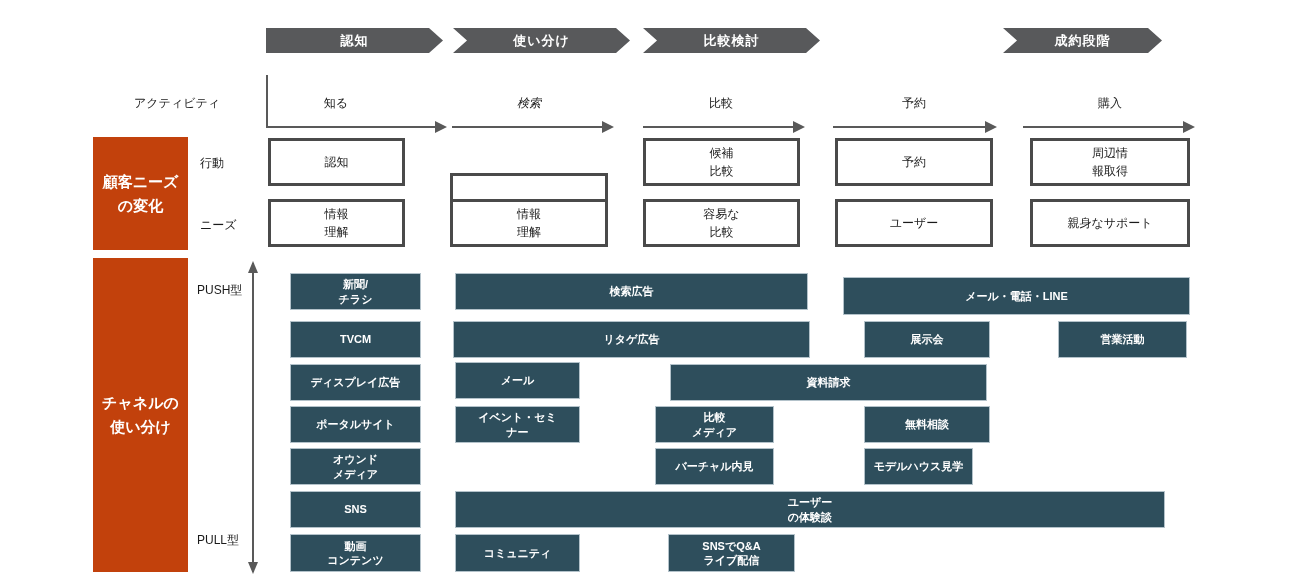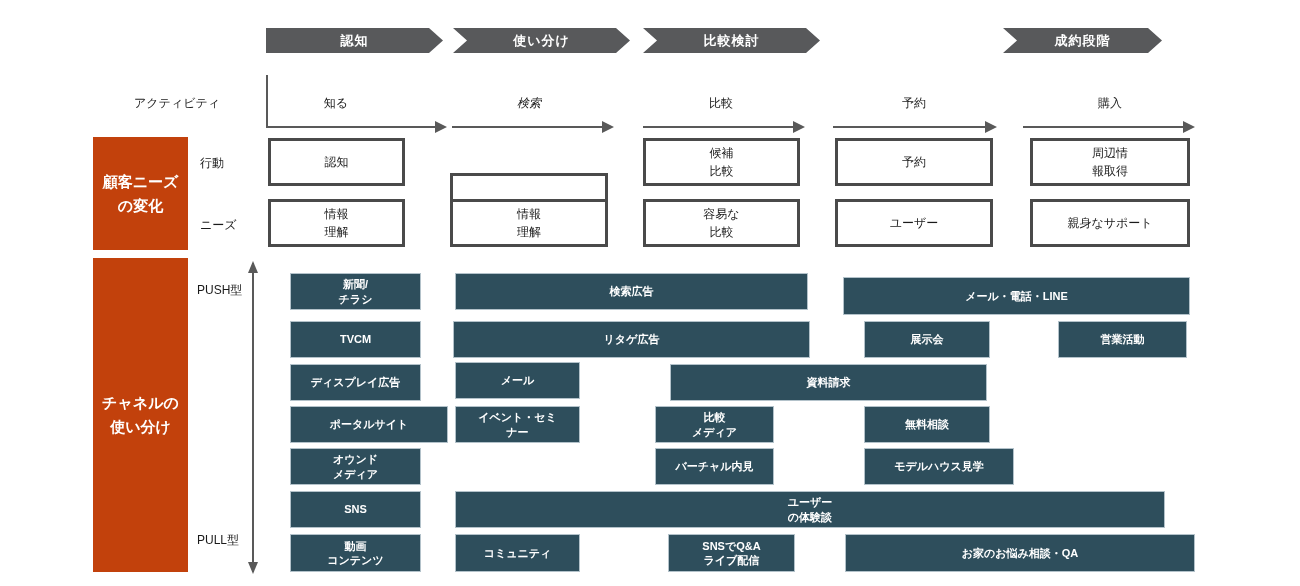--- a/index.html
+++ b/index.html
@@ -103,36 +103,35 @@
 
   <div class="teal" style="left:290px;top:321px;width:131px;height:37px;">TVCM</div>
   <div class="teal" style="left:453px;top:321px;width:357px;height:37px;">リタゲ広告</div>
   <div class="teal" style="left:864px;top:321px;width:126px;height:37px;">展示会</div>
   <div class="teal" style="left:1058px;top:321px;width:129px;height:37px;">営業活動</div>
 
   <div class="teal" style="left:290px;top:364px;width:131px;height:37px;">ディスプレイ広告</div>
   <div class="teal" style="left:455px;top:362px;width:125px;height:37px;">メール</div>
   <div class="teal" style="left:670px;top:364px;width:317px;height:37px;">資料請求</div>
 
-  <div class="teal" style="left:290px;top:406px;width:158px;height:37px;">ポータルサイト</div>
+  <div class="teal" style="left:290px;top:406px;width:131px;height:37px;">ポータルサイト</div>
   <div class="teal" style="left:455px;top:406px;width:125px;height:37px;">イベント・セミ
 ナー</div>
   <div class="teal" style="left:655px;top:406px;width:119px;height:37px;">比較
 メディア</div>
   <div class="teal" style="left:864px;top:406px;width:126px;height:37px;">無料相談</div>
 
   <div class="teal" style="left:290px;top:448px;width:131px;height:37px;">オウンド
 メディア</div>
   <div class="teal" style="left:655px;top:448px;width:119px;height:37px;">バーチャル内見</div>
-  <div class="teal" style="left:864px;top:448px;width:150px;height:37px;">モデルハウス見学</div>
+  <div class="teal" style="left:864px;top:448px;width:109px;height:37px;">モデルハウス見学</div>
 
   <div class="teal" style="left:290px;top:491px;width:131px;height:37px;">SNS</div>
   <div class="teal" style="left:455px;top:491px;width:710px;height:37px;">ユーザー
 の体験談</div>
 
   <div class="teal" style="left:290px;top:534px;width:131px;height:38px;">動画
 コンテンツ</div>
   <div class="teal" style="left:455px;top:534px;width:125px;height:38px;">コミュニティ</div>
   <div class="teal" style="left:668px;top:534px;width:127px;height:38px;">SNSでQ&amp;A
 ライブ配信</div>
-  <div class="teal" style="left:845px;top:534px;width:350px;height:38px;">お家のお悩み相談・QA</div>
 
 </div>
 
 </body></html>

